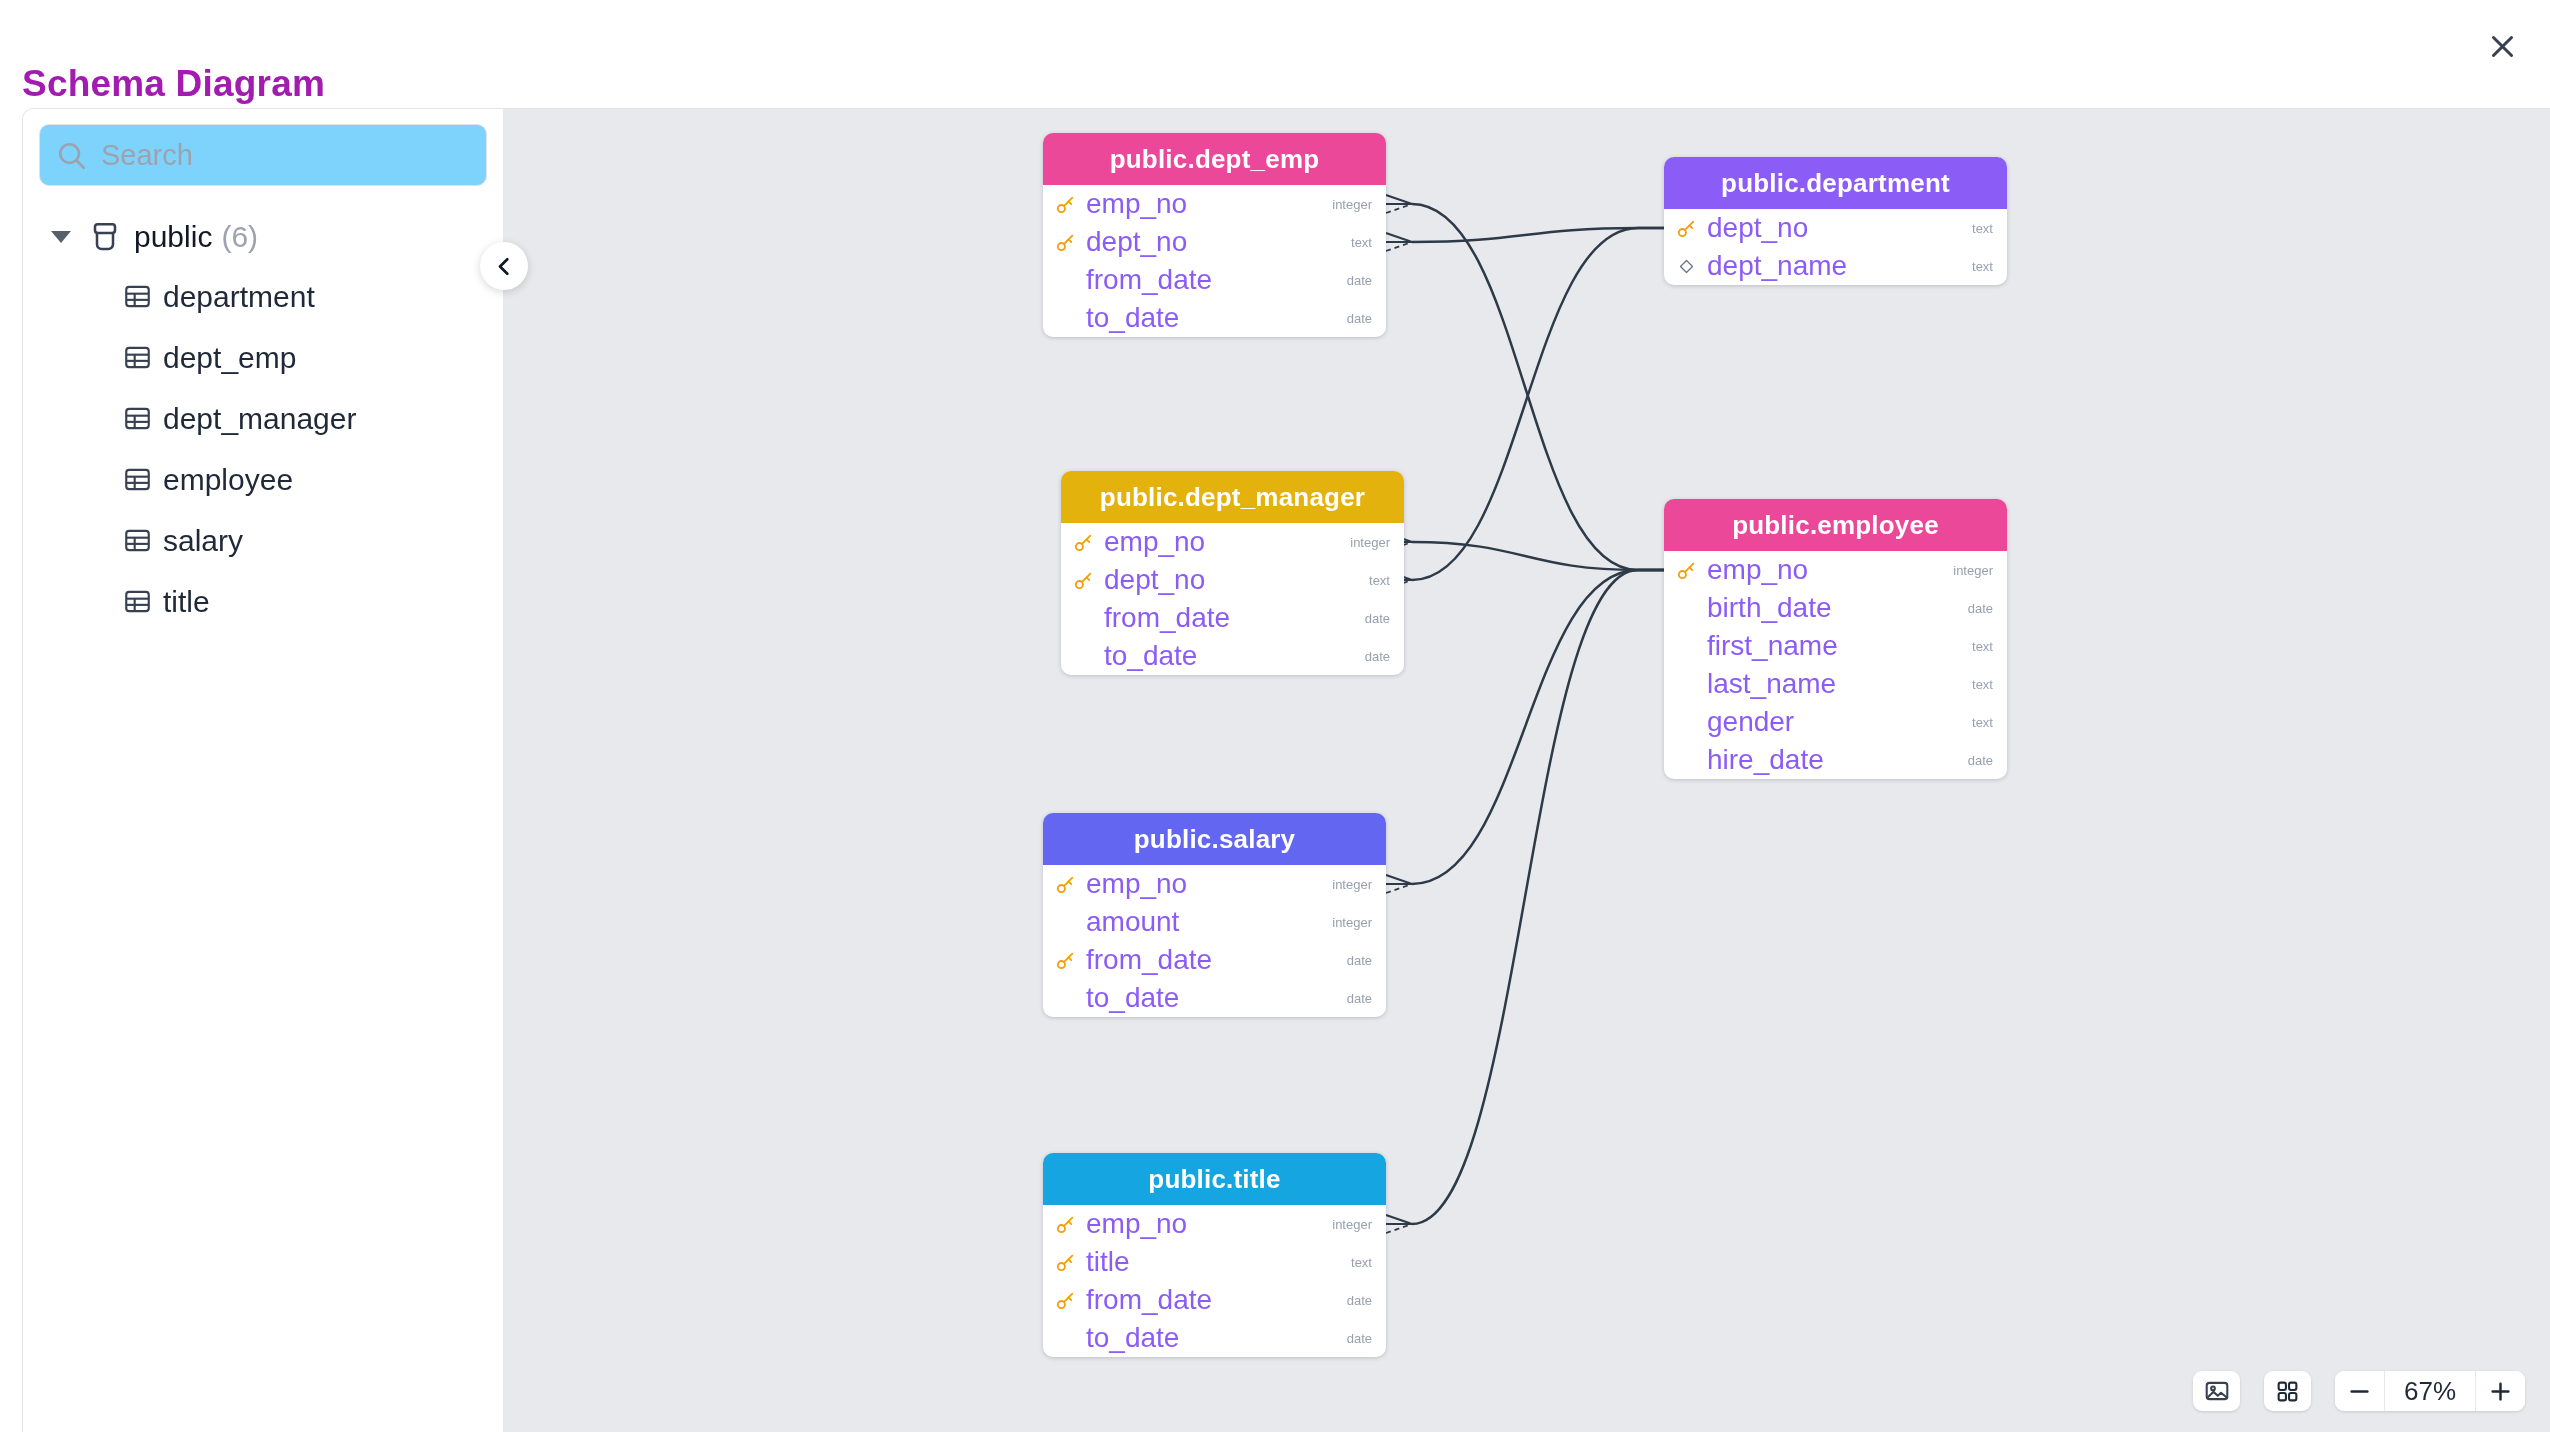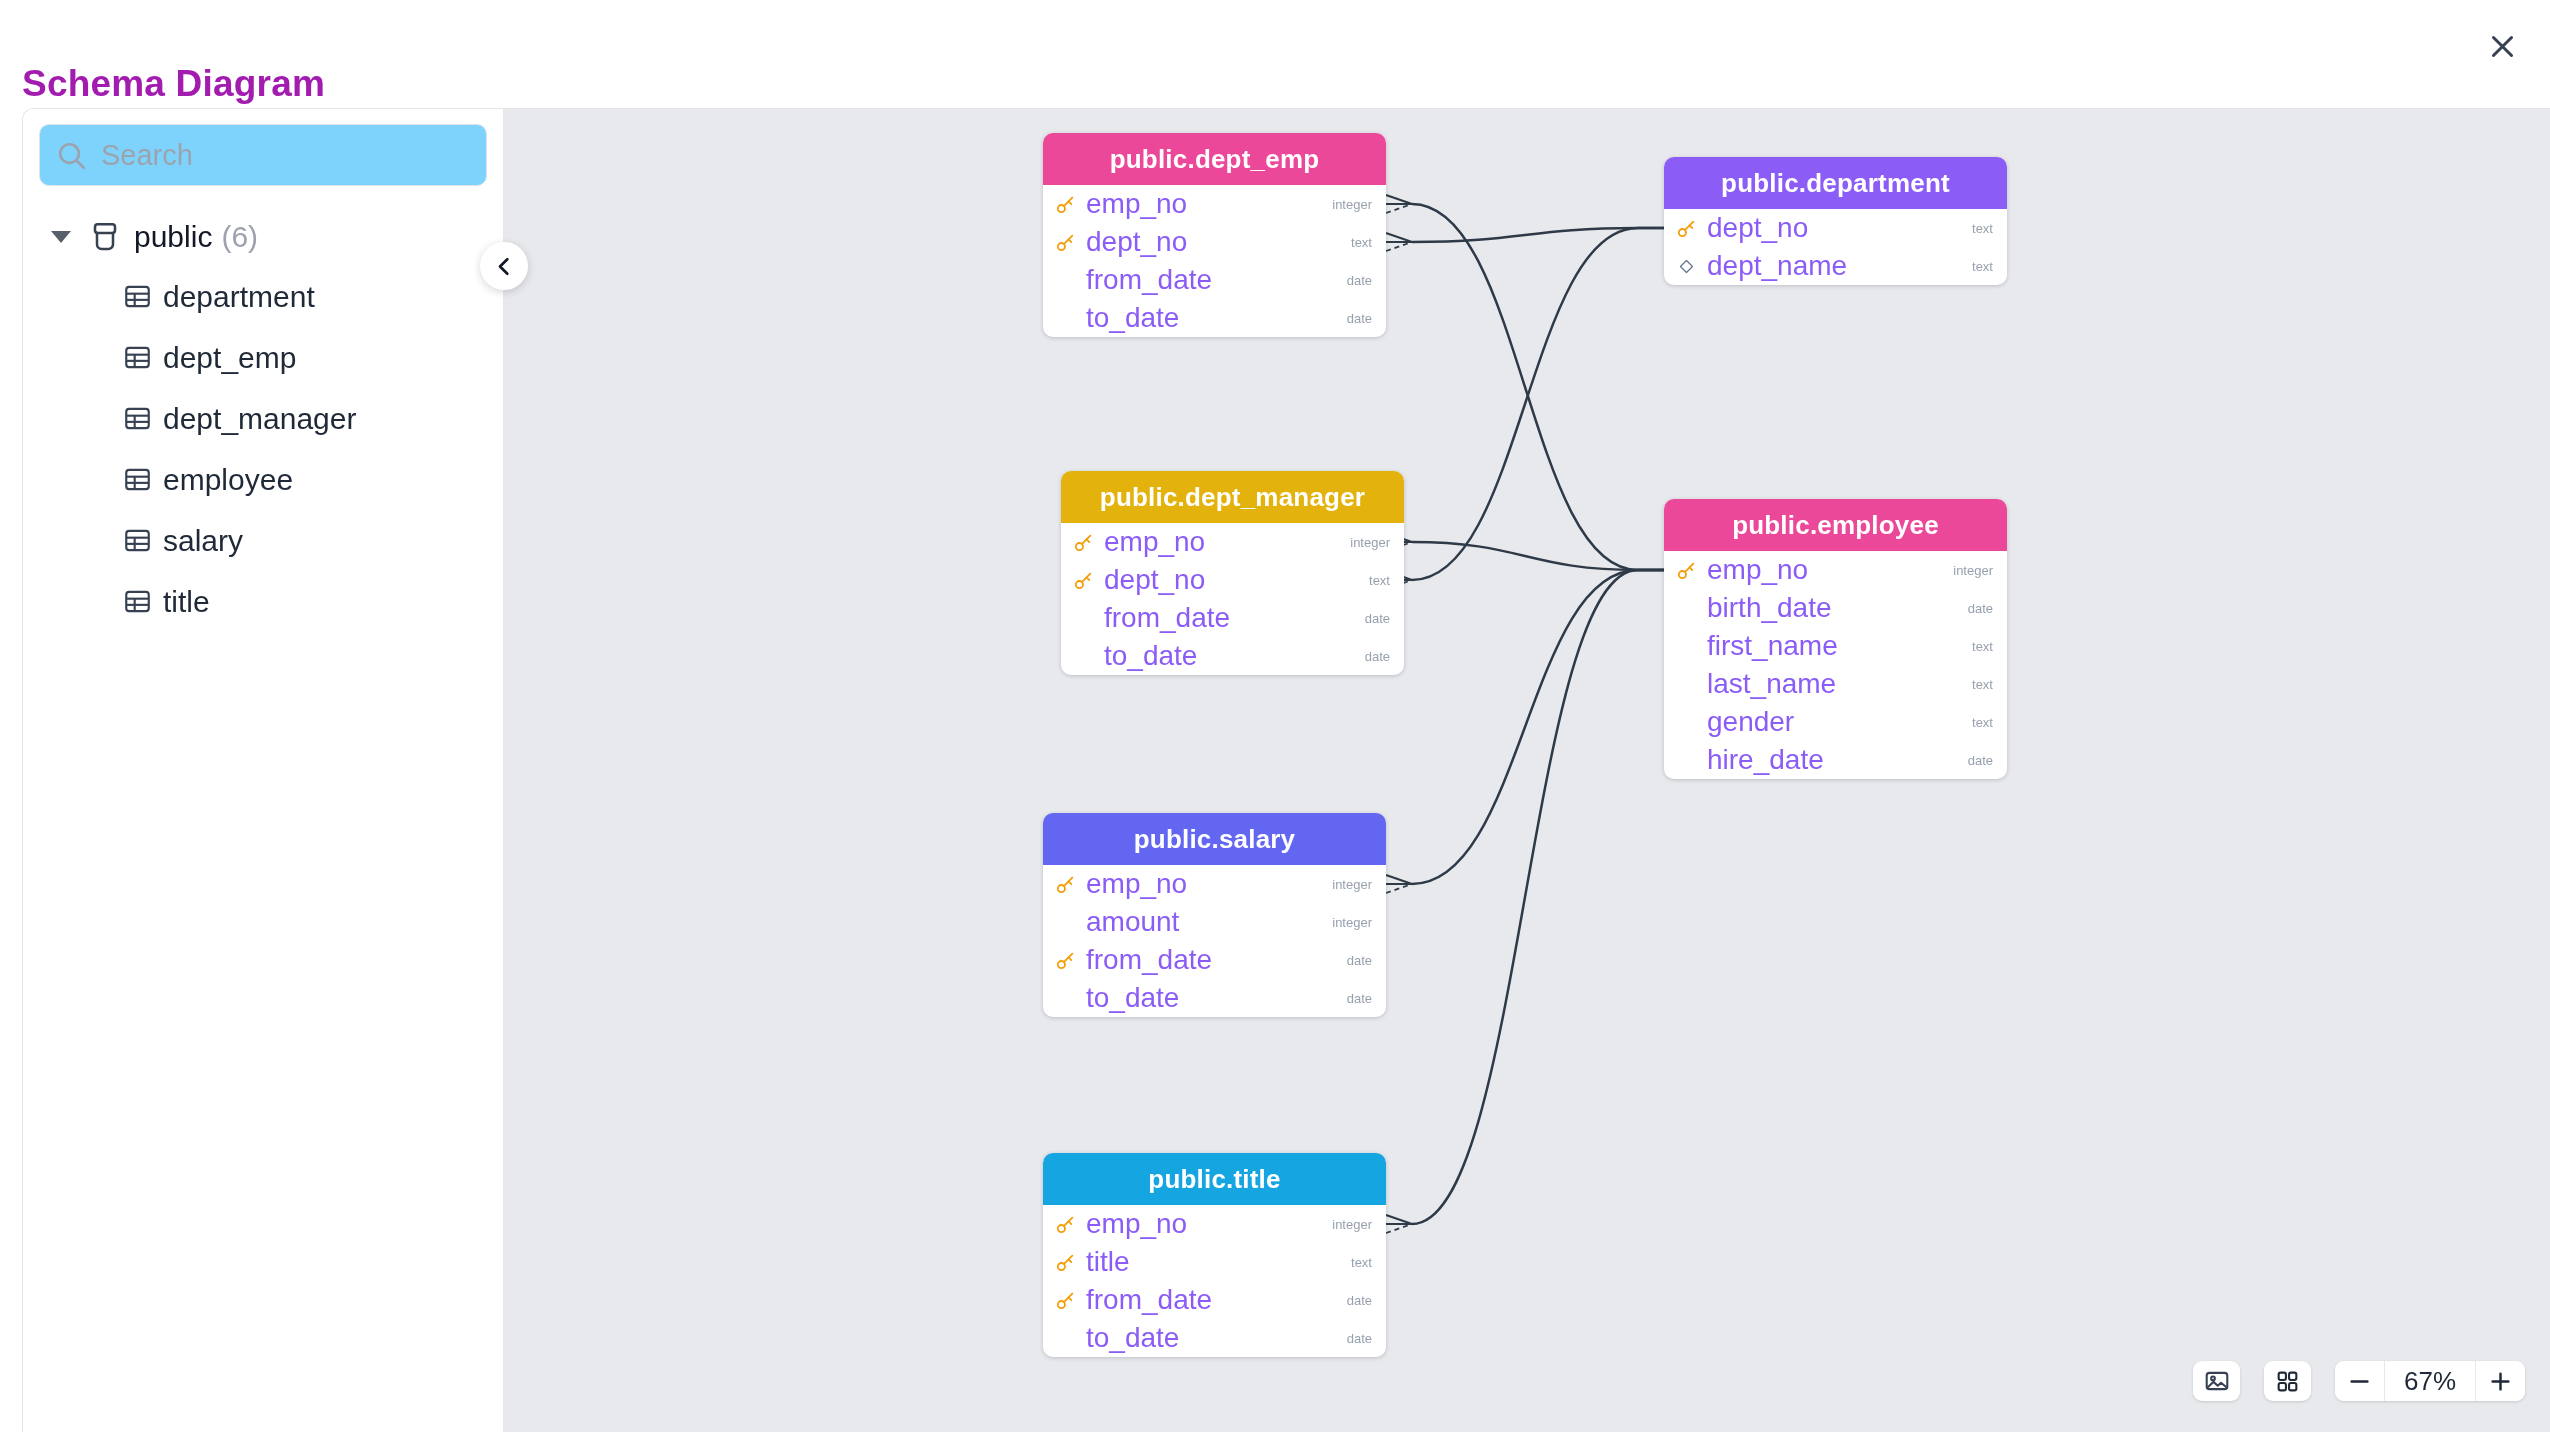--- a/index.html
+++ b/index.html
@@ -50,21 +50,21 @@
   .node { position:absolute; width:343px; background:#fff; border-radius:10px;
           box-shadow:0 1px 4px rgba(15,23,42,.20); overflow:hidden; cursor:grab; }
   .node-header { height:52px; display:flex; align-items:center; justify-content:center;
                  color:#fff; font-weight:700; font-size:26px; letter-spacing:.2px; }
   .node-row { height:38px; display:flex; align-items:center; padding:0 14px 0 9px; }
   .col-ico { width:26px; display:flex; align-items:center; justify-content:center; flex:none; }
   .col-name { margin-left:8px; font-size:28px; color:#8b5cf6; font-weight:500; }
   .col-type { margin-left:auto; font-size:13px; color:#97a1ae; }
 
   
-  .controls { position:absolute; right:25px; bottom:31px; display:flex; align-items:center; gap:24px; }
+  .controls { position:absolute; right:25px; bottom:21px; display:flex; align-items:center; gap:24px; }
   .ctl-btn { width:47px; height:40px; background:#fff; border:none; border-radius:9px;
              box-shadow:0 1px 3px rgba(0,0,0,.14); display:flex; align-items:center; justify-content:center; cursor:pointer; }
   .zoom-group { display:flex; height:40px; background:#fff; border-radius:9px; box-shadow:0 1px 3px rgba(0,0,0,.14); overflow:hidden; }
   .zg-btn { width:49px; border:none; background:#fff; display:flex; align-items:center; justify-content:center; cursor:pointer; }
   .zg-label { width:92px; display:flex; align-items:center; justify-content:center; font-size:26px; color:#1f2937;
               border-left:1px solid #e8e8ec; border-right:1px solid #e8e8ec; }
 </style>
 </head>
 <body>
 

